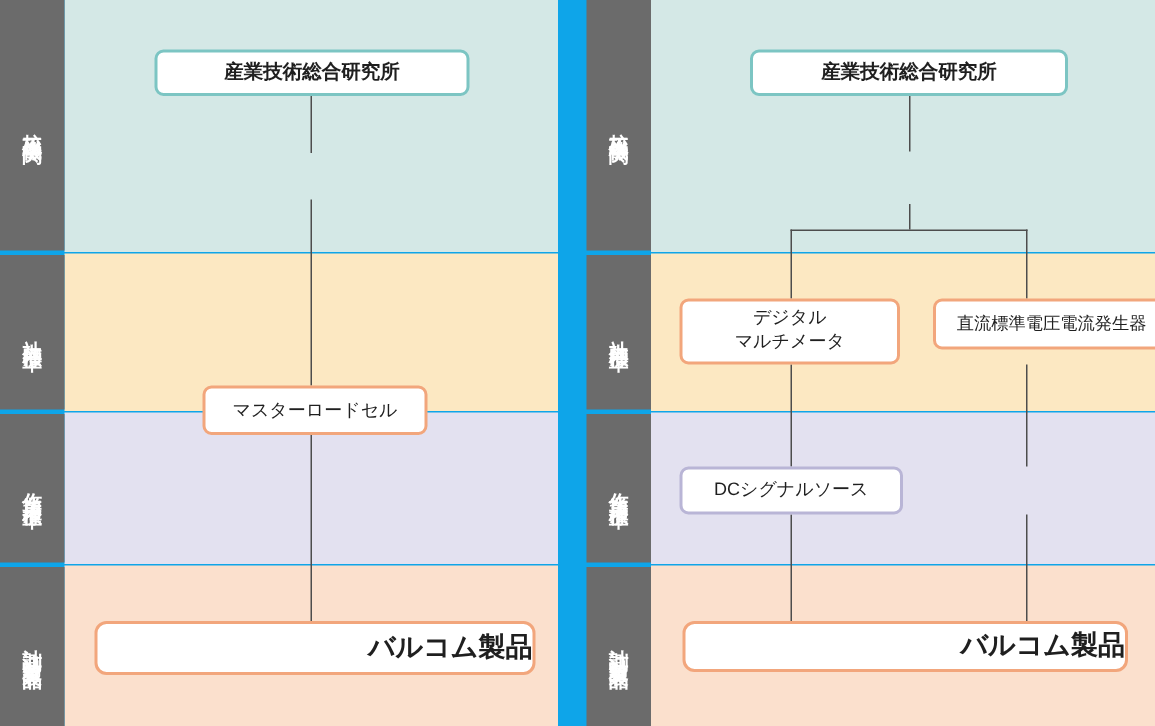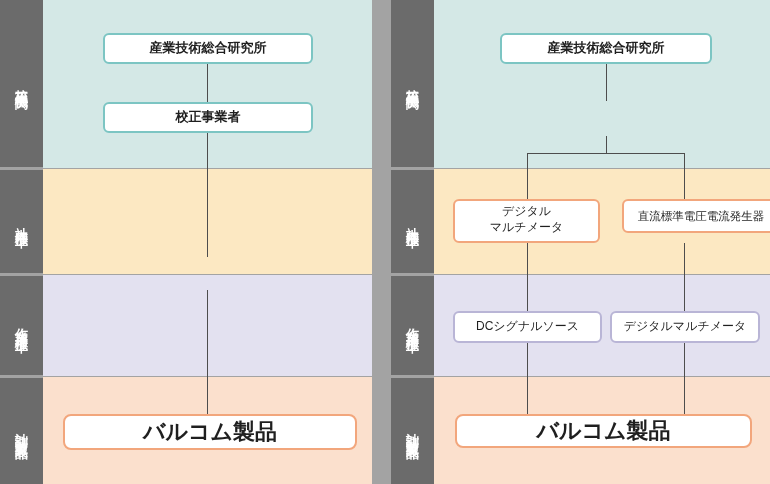--- a/index.html
+++ b/index.html
@@ -3,21 +3,21 @@
 <meta charset="utf-8">
 <style>
   * { margin: 0; padding: 0; box-sizing: border-box; }
   html, body { background: #ffffff; }
   body { font-family: "Liberation Sans", "DejaVu Sans", sans-serif; }
 
   .canvas {
     position: relative;
     width: 770px;
     height: 484px;
-    background: #a3a3a3;
+    background: #0ea5e9;
     overflow: hidden;
   }
 
   
   .band { position: absolute; }
   .band-teal   { background: #d4e8e6; }
   .band-yellow { background: #fce8c2; }
   .band-purple { background: #e3e1f0; }
   .band-peach  { background: #fbe0cd; }
 
@@ -55,21 +55,21 @@
     color: #1f1f1f;
     font-size: 12px;
     line-height: 1.3;
     white-space: pre-line;
     z-index: 2;
   }
   .b-teal   { border: 2px solid #7cc5c3; }
   .b-orange { border: 2px solid #f2a67c; }
   .b-purple { border: 2px solid #b9b5d6; text-align: right; }
   .n-top  { font-weight: bold; font-size: 13px; }
-  .n-prod { font-weight: bold; font-size: 22px; border-radius: 8px; }
+  .n-prod { font-weight: bold; font-size: 18px; border-radius: 8px; justify-content: flex-end; }
 </style>
 </head>
 <body>
 
 <div class="canvas">
 
   <div class="band band-teal" style="left:43px; top:0;     width:329px; height:168px;"></div>
   <div class="band band-yellow" style="left:43px; top:169px; width:329px; height:105px;"></div>
   <div class="band band-purple" style="left:43px; top:275px; width:329px; height:101px;"></div>
   <div class="band band-peach" style="left:43px; top:377px; width:329px; height:107px;"></div>
@@ -87,22 +87,22 @@
     <span class="rail-label">計測対象製品</span>
   </div>
 
   <div class="line-v" style="left:207px; top:64px;  height:38px;"></div>
   <div class="line-v" style="left:207px; top:133px; height:124px;"></div>
   <div class="line-v" style="left:207px; top:290px; height:124px;"></div>
 
   <div class="node b-teal n-top" style="left:103px; top:33px; width:210px; height:31px;">
     <span>産業技術総合研究所</span>
   </div>
-  <div class="node b-teal n-top" style="left:103px; top:102px; width:210px; height:31px;">
-    <span>校正事業者</span>
+  <div class="node b-orange" style="left:135px; top:257px; width:150px; height:33px;">
+    <span>マスターロードセル</span>
   </div>
   <div class="node b-orange n-prod" style="left:63px; top:414px; width:294px; height:36px;">
     <span>バルコム製品</span>
   </div>
 
   <div class="band band-teal" style="left:434px; top:0;     width:336px; height:168px;"></div>
   <div class="band band-yellow" style="left:434px; top:169px; width:336px; height:105px;"></div>
   <div class="band band-purple" style="left:434px; top:275px; width:336px; height:101px;"></div>
   <div class="band band-peach" style="left:434px; top:377px; width:336px; height:107px;"></div>
 
@@ -135,20 +135,17 @@
   <div class="node b-orange" style="left:453px; top:199px; width:147px; height:44px;font-family:Liberation Mono, monospace;">
     <span>デジタル
 マルチメータ</span>
   </div>
   <div class="node b-orange" style="left:610px; top:199px; width:158px; height:34px; font-size:11.5px;margin-left:12px;">
     <span>直流標準電圧電流発生器</span>
   </div>
   <div class="node b-purple" style="left:453px; top:311px; width:149px; height:32px;">
     <span>DCシグナルソース</span>
   </div>
-  <div class="node b-purple" style="left:610px; top:311px; width:150px; height:32px;">
-    <span>デジタルマルチメータ</span>
-  </div>
   <div class="node b-orange n-prod" style="left:455px; top:414px; width:297px; height:34px;">
     <span>バルコム製品</span>
   </div>
 
 </div>
 
 </body></html>

